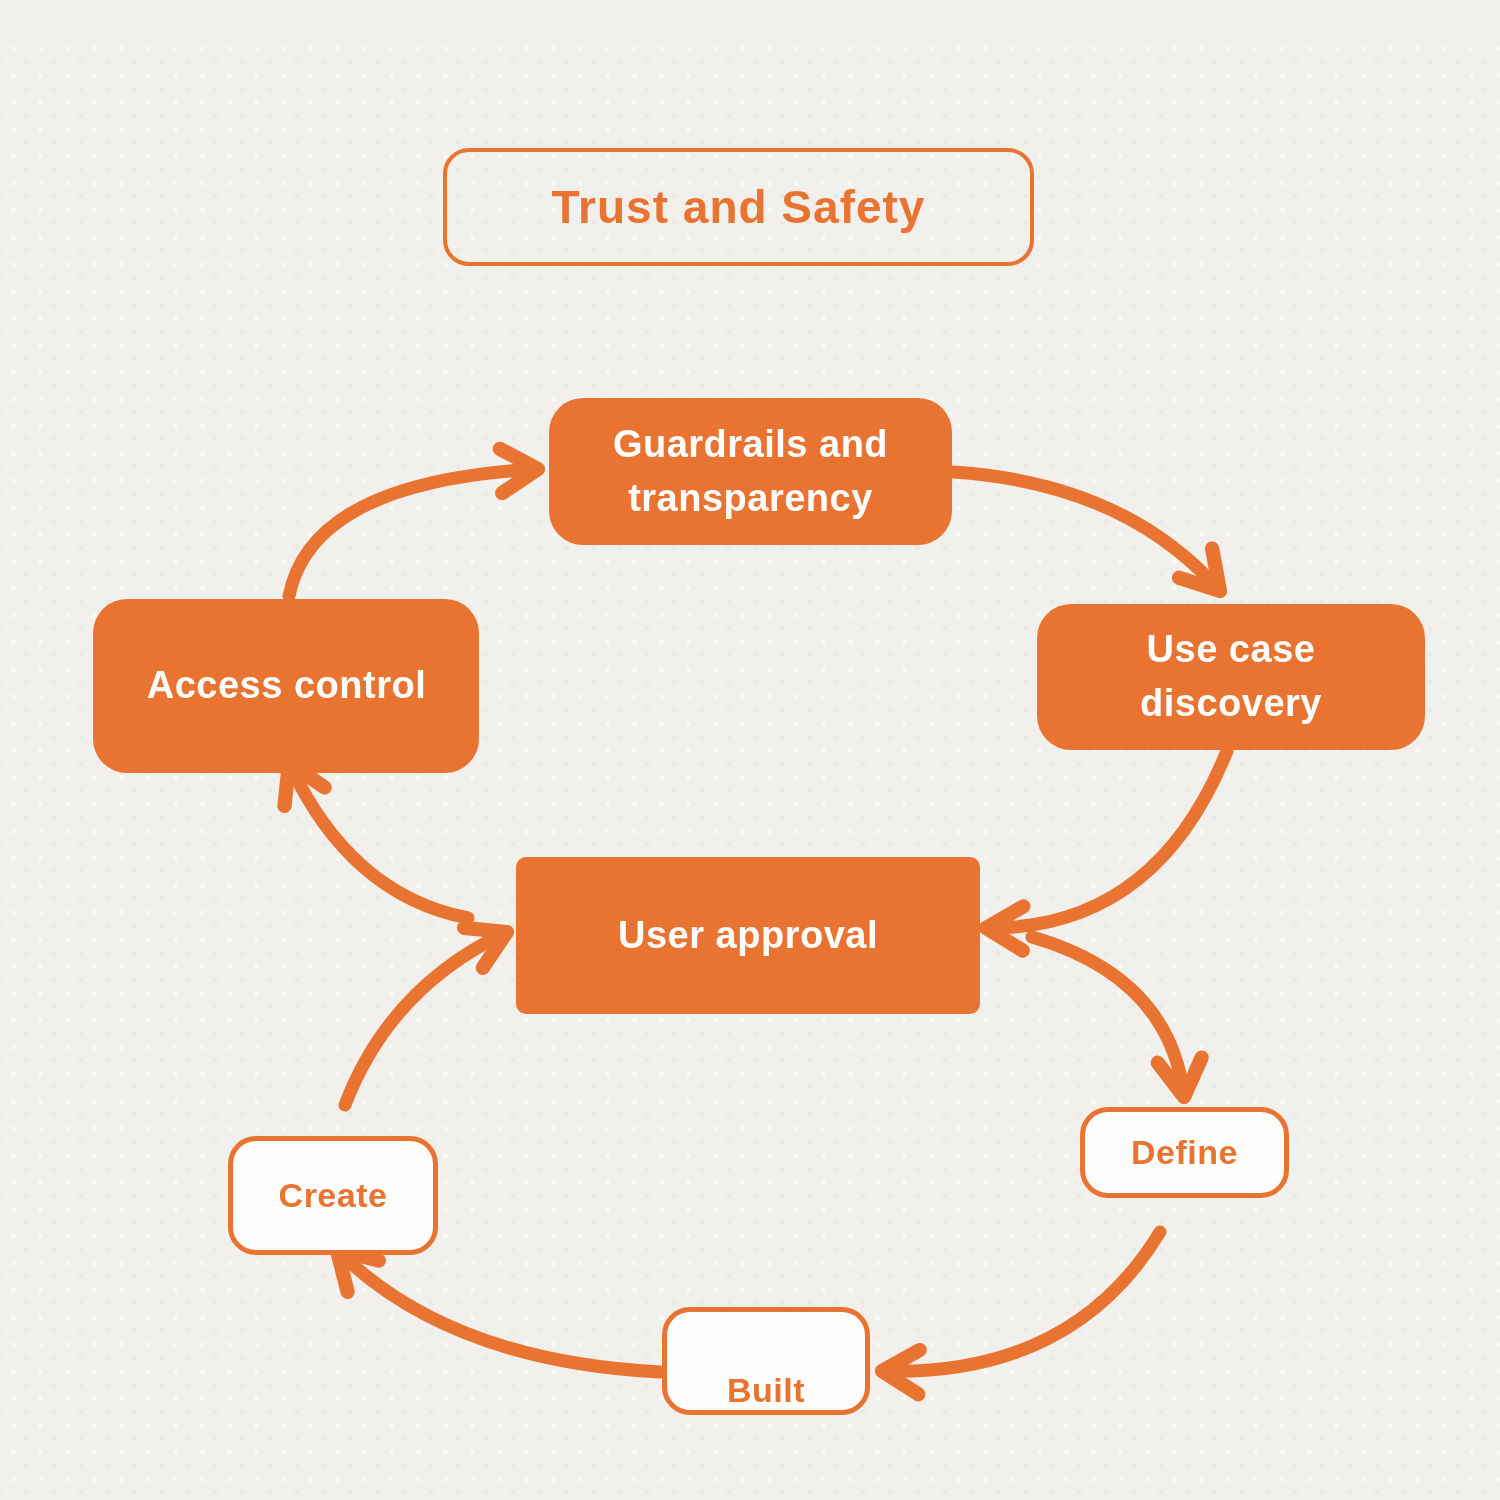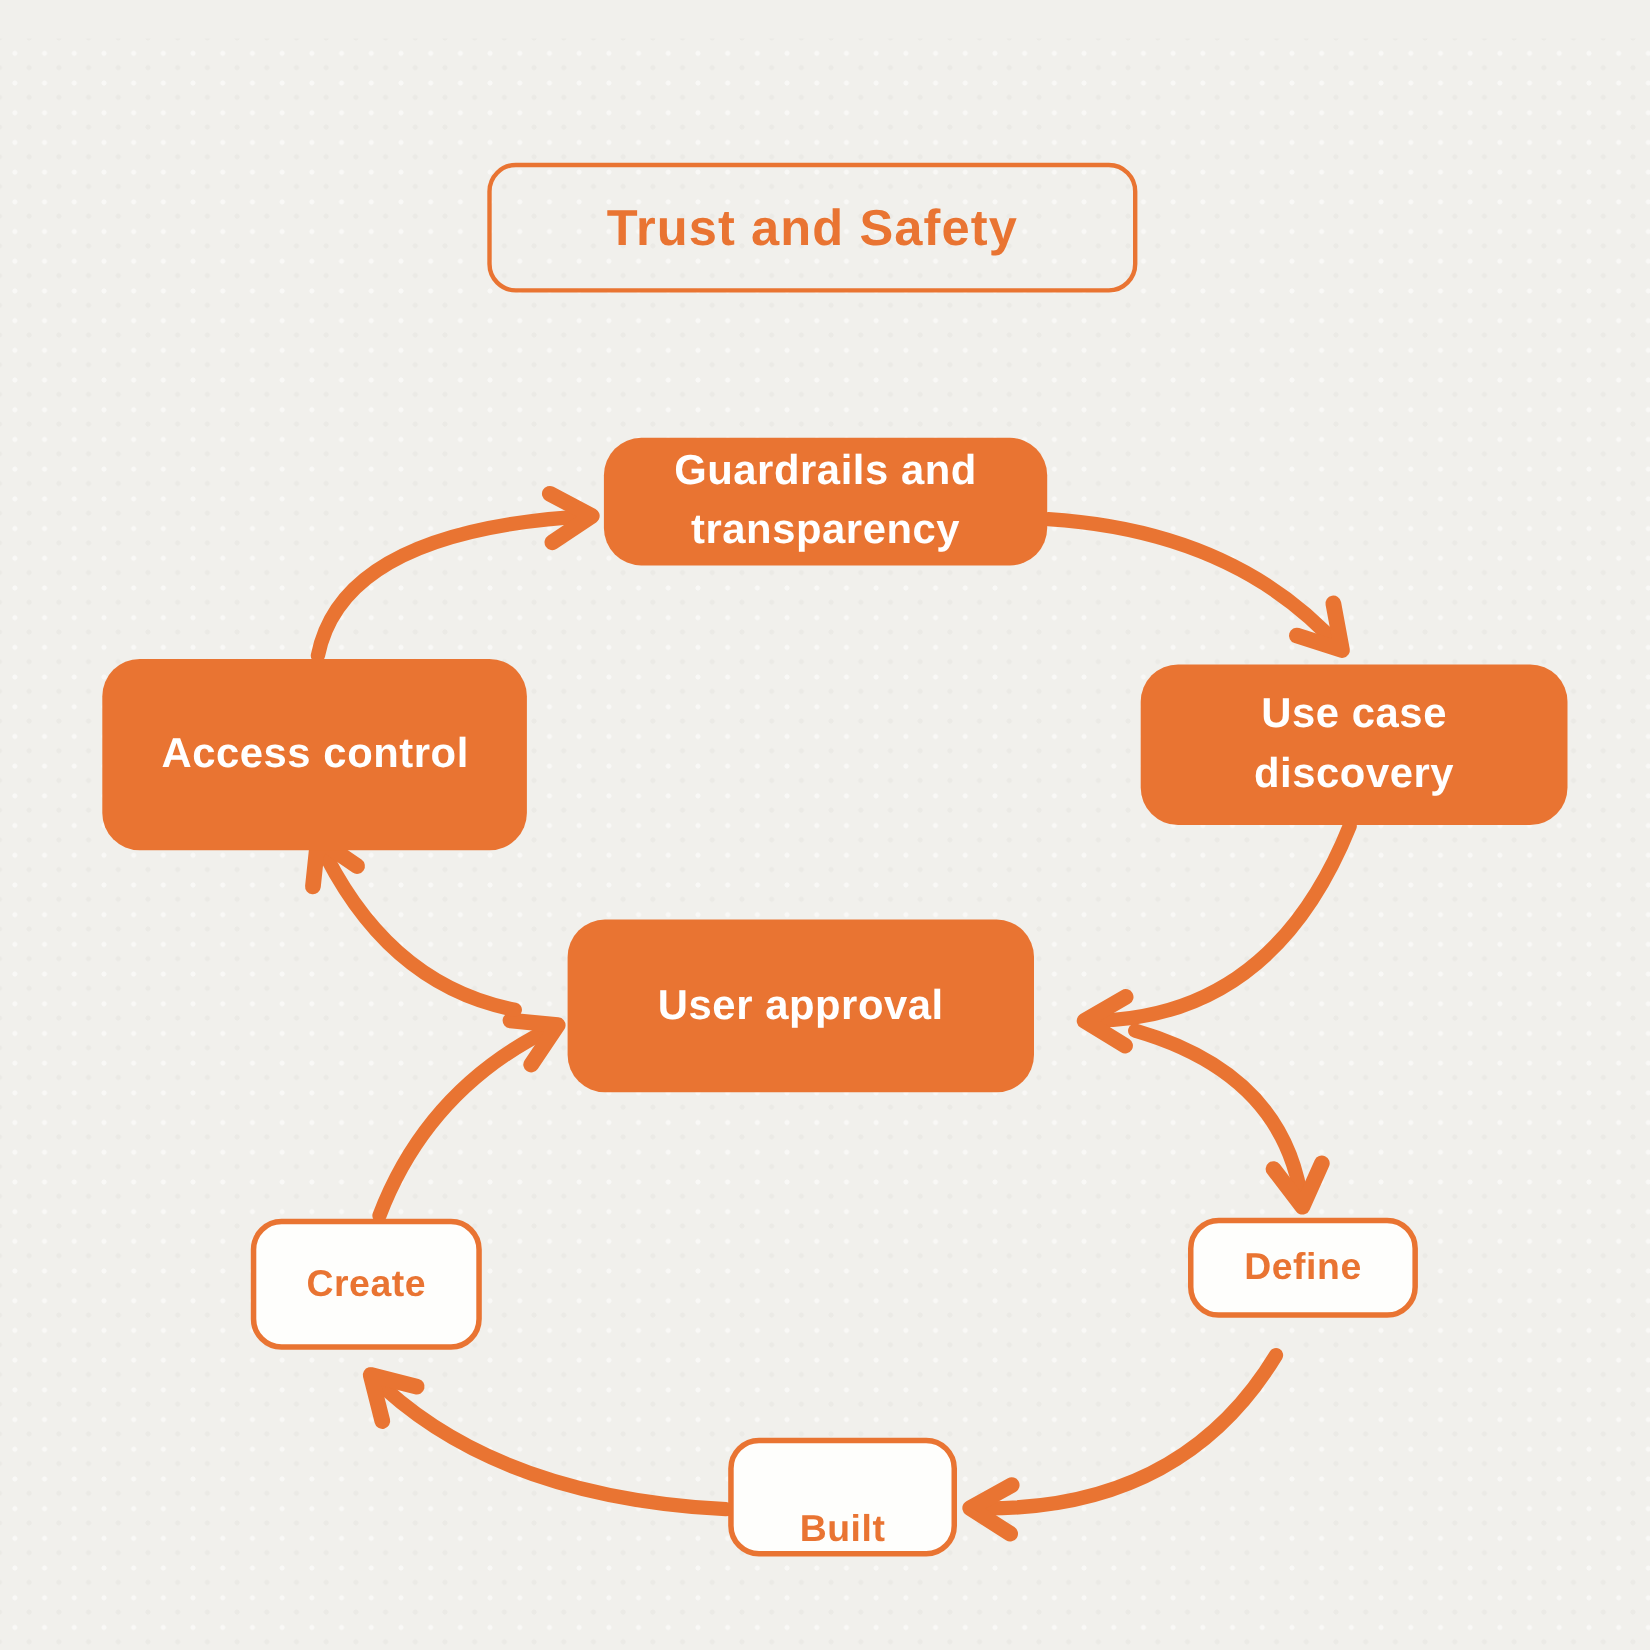--- a/index.html
+++ b/index.html
@@ -50,25 +50,25 @@
     line-height: 1.42;
     padding: 0 34px;
   }
   .outlined {
     background: #fefefc;
     color: #e97432;
     border: 5px solid #e97432;
     border-radius: 28px;
     font-size: 34px;
   }
-  .node-guardrails { left: 549px; top: 363px; width: 403px; height: 116px; }
+  .node-guardrails { left: 549px; top: 363px; width: 403px; height: 147px; }
   .node-usecase    { left: 1037px; top: 569px; width: 388px; height: 146px; }
   .node-access     { left: 93px;  top: 564px; width: 386px; height: 174px; padding-left: 35px; }
-  .node-approval   { left: 516px; top: 801px; width: 424px; height: 157px; }
-  .node-create     { left: 228px; top: 1073px; width: 210px; height: 119px; }
+  .node-approval   { left: 516px; top: 822px; width: 464px; height: 157px; border-radius: 10px; }
+  .node-create     { left: 228px; top: 1101px; width: 210px; height: 119px; }
   .node-define     { left: 1080px; top: 1072px; width: 209px; height: 91px; }
   .node-built      { left: 662px; top: 1272px; width: 208px; height: 108px; align-items: flex-end; }
 </style>
 </head>
 <body>
 
 <div class="canvas">
 
   <svg class="arrow-layer" viewBox="0 0 1500 1500" xmlns="http://www.w3.org/2000/svg">
     <defs>

